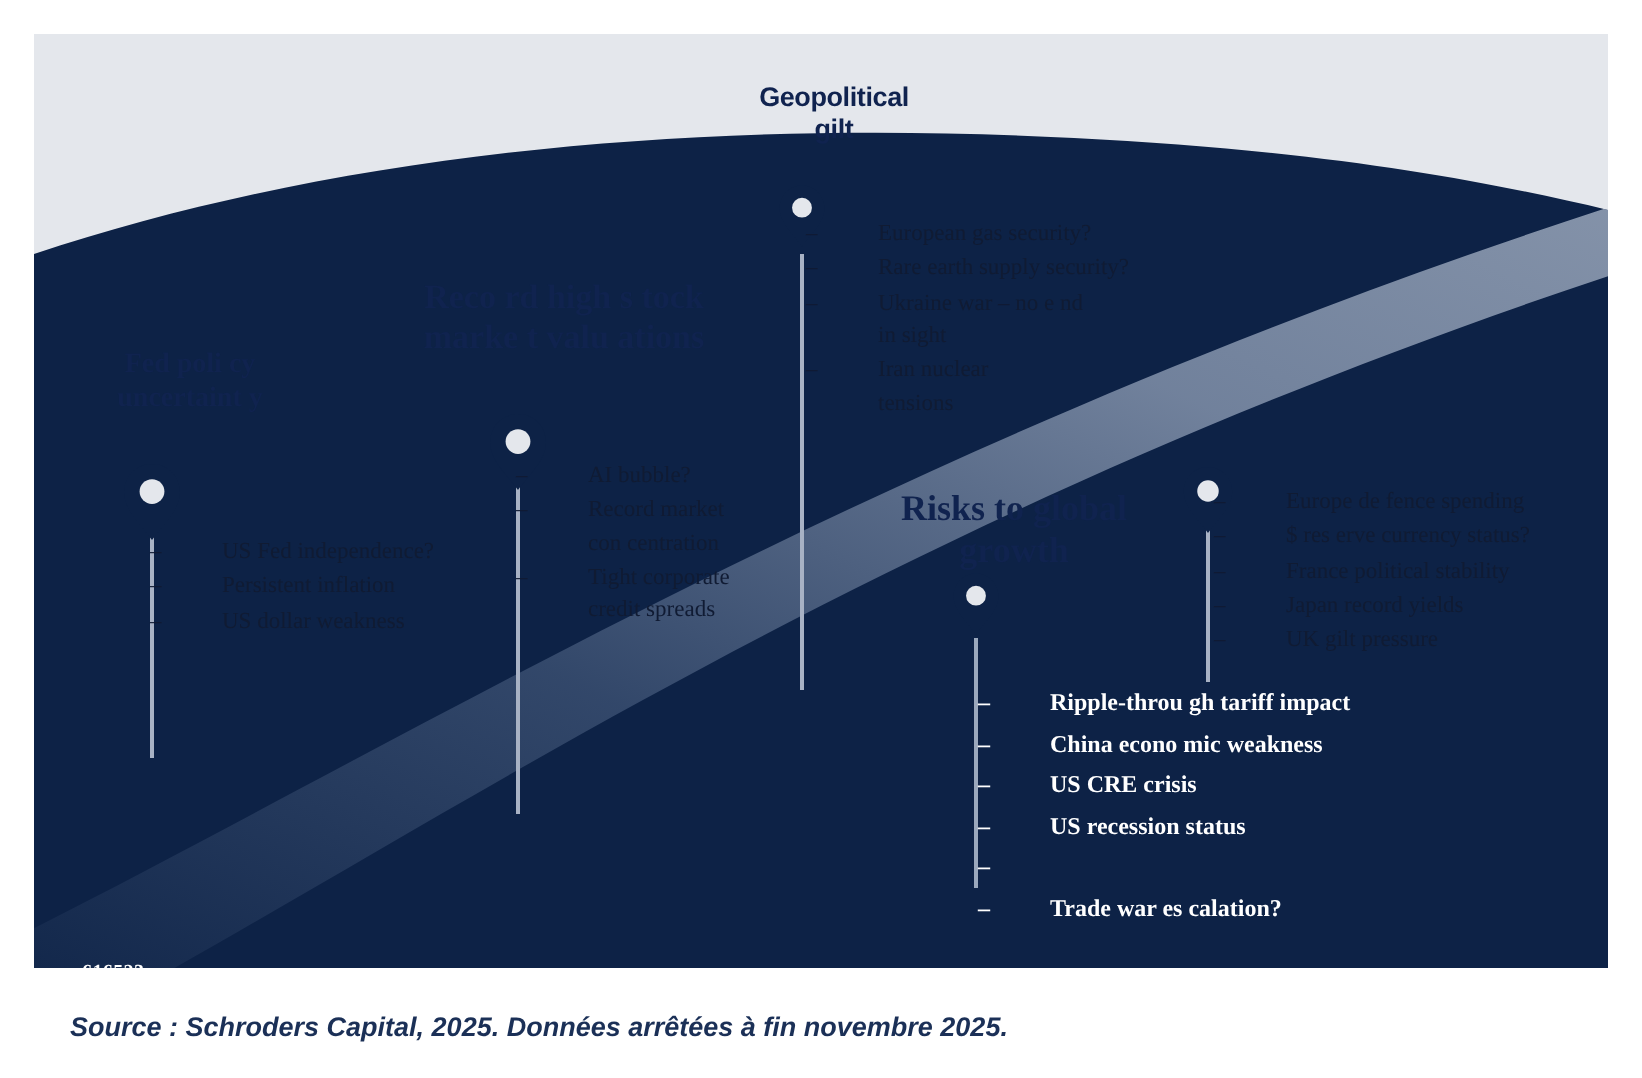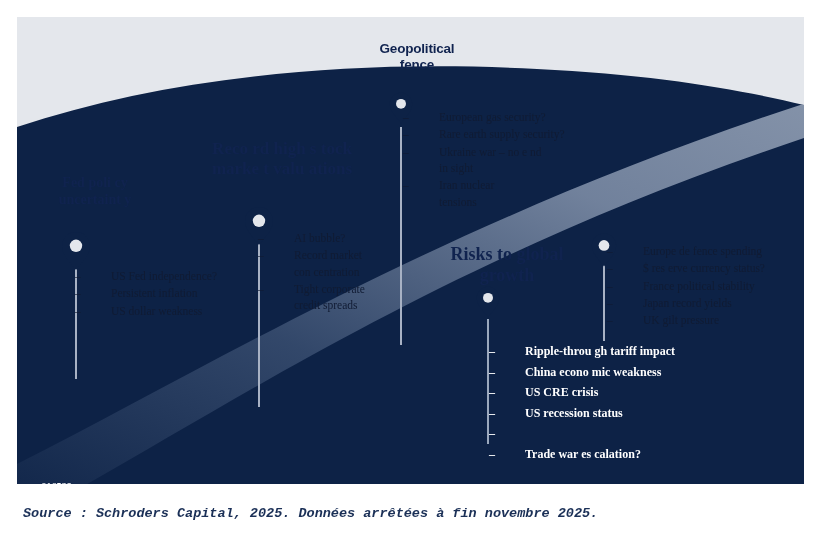--- a/index.html
+++ b/index.html
@@ -109,24 +109,24 @@
     font-size: 10px;
     font-weight: bold;
     font-family: "Liberation Serif", serif;
     letter-spacing: 0.2px;
     margin-top: 26px;
   }
 
   
   .source {
     position: absolute;
-    left: 23px;
+    left: 35px;
     top: 506px;
     color: #1b3057;
-    font-family: Liberation Mono, monospace;
+    font-family: Liberation Sans, sans-serif;
     font-style: italic;
     font-weight: bold;
     font-size: 13.5px;
   }
 </style>
 </head>
 <body>
 
 <div id="stage">
 
@@ -204,21 +204,21 @@
 con centration</span>
         </div>
       <div class="row">
           <span class="dash">–</span>
           <span class="txt">Tight corporate
 credit spreads</span>
         </div>
     </div>
 
     <div class="title sans" style="left:320px; top:24px; width:160px; font-size:13.5px; white-space:pre-line;">Geopolitical
-fence</div>
+gilt</div>
 
     <div class="stem" style="left:383px; top:110px; height:218px;"></div>
 
     <div class="pin" style="left:372px; top:74px;">
       <svg width="24" height="34" viewBox="0 0 30 40" xmlns="http://www.w3.org/2000/svg">
         <path d="M15 1 C7 1 1 7.4 1 15.2 C1 24 9.6 31.6 15 39 C20.4 31.6 29 24 29 15.2 C29 7.4 23 1 15 1 Z" fill="#0d2246"></path>
         <circle cx="15" cy="14.8" r="6.2" fill="#e4e7ec"></circle>
       </svg>
     </div>
 

